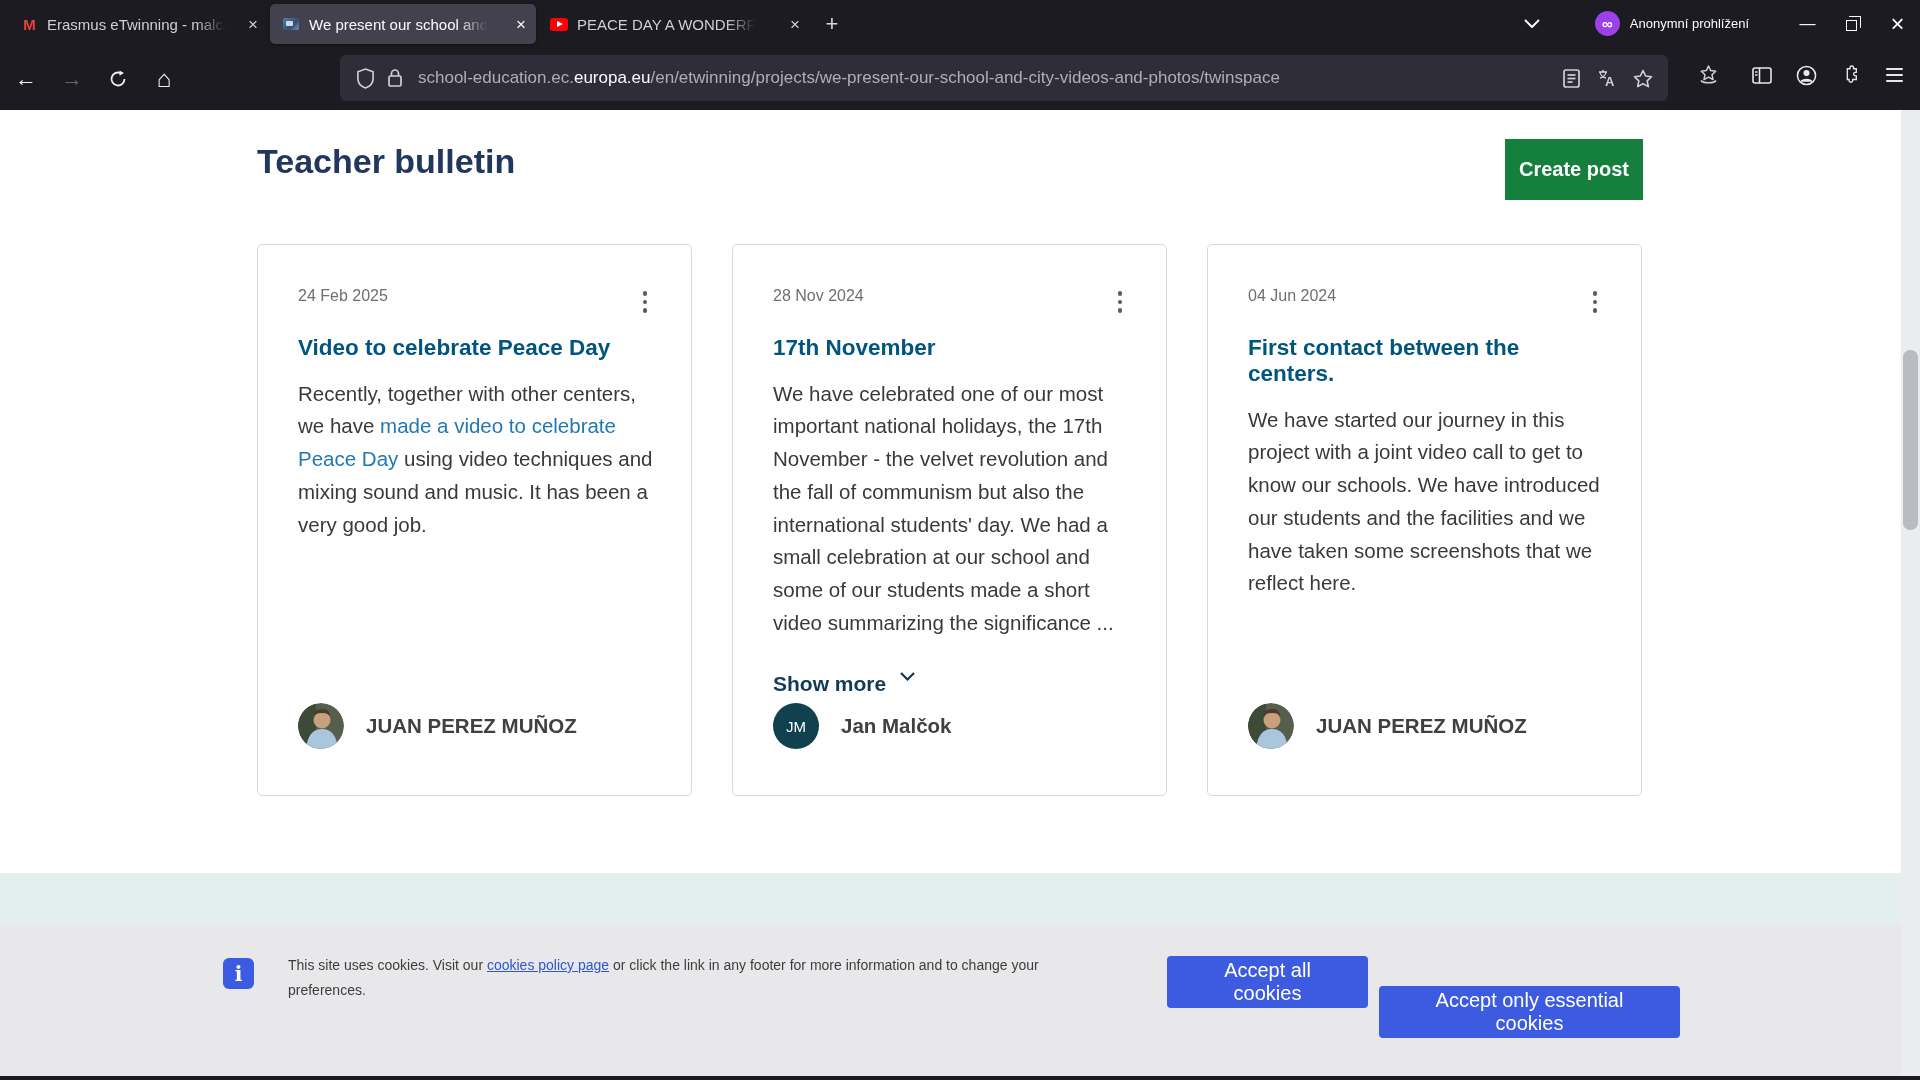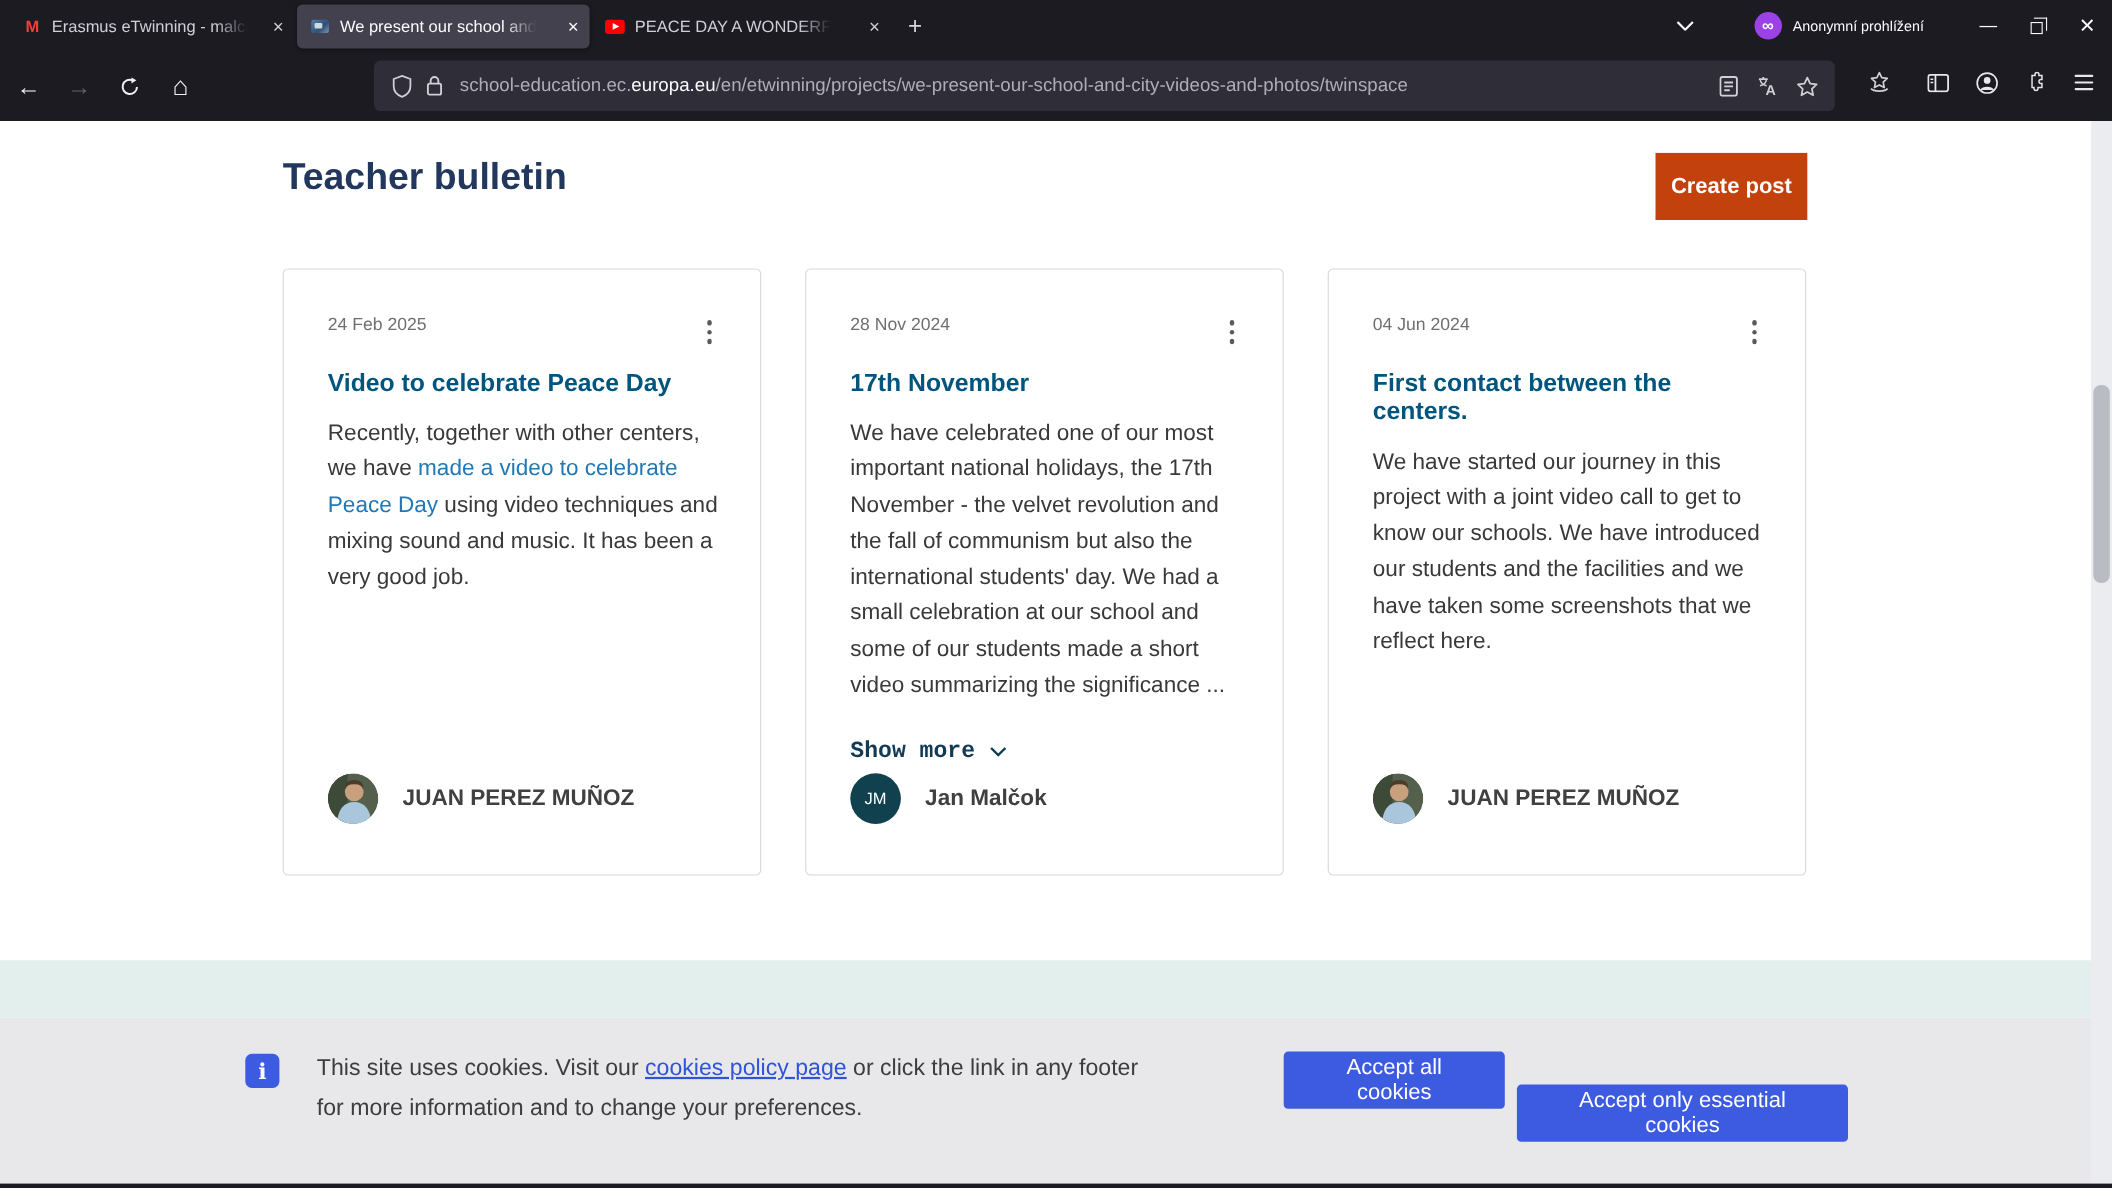--- a/index.html
+++ b/index.html
@@ -40,43 +40,43 @@
   .url-text .host-hl { color:#fbfbfe; }
   .urlbar-right { display:flex; align-items:center; gap:6px; margin-left:8px; }
   .toolbar-right { position:absolute; right:6px; top:8px; display:flex; align-items:center; gap:4px; }
   .tb-icon { width:40px; height:40px; border-radius:5px; display:flex; align-items:center; justify-content:center; }
   .hamburger { display:flex; flex-direction:column; gap:4px; }
   .hamburger span { display:block; width:17px; height:2px; background:#e8e8ec; border-radius:1px; }
 
   
   .viewport { position:absolute; top:110px; left:0; width:1901px; height:970px; background:#fff; overflow:hidden; }
   .page-title { font-size:34px; font-weight:bold; color:#22375d; }
-  .create-post { position:absolute; top:29px; left:1505px; width:138px; height:61px; background:#c2410c; color:#fff; font-size:20px; font-weight:bold; border:none; display:flex; align-items:center; justify-content:center; cursor:pointer; font-family:"Liberation Sans",sans-serif; }
+  .create-post { position:absolute; top:29px; left:1505px; width:138px; height:61px; background:#15803d; color:#fff; font-size:20px; font-weight:bold; border:none; display:flex; align-items:center; justify-content:center; cursor:pointer; font-family:"Liberation Sans",sans-serif; }
 
   .cards { position:absolute; top:134px; left:257px; display:flex; gap:40px; }
   .card { width:435px; height:552px; background:#fff; border:1px solid #d8d8d8; border-radius:5px; padding:42px 38px 46px 40px; display:flex; flex-direction:column; }
   .card-top { display:flex; justify-content:space-between; align-items:flex-start; }
   .card-date { font-size:16px; color:#6f6f6f; }
   .kebab { display:flex; flex-direction:column; gap:4px; padding:4px 6px; cursor:pointer; background:none; border:none; }
   .kebab i { width:4.5px; height:4.5px; border-radius:50%; background:#5a5a5a; display:block; }
   .card-title { margin-top:18px; font-size:22.5px; font-weight:bold; color:#00557f; }
   .card-body { margin-top:17px; font-size:20.5px; line-height:1.6; color:#393939; }
   .card-body a { color:#2178b4; text-decoration:none; }
-  .show-more { margin-top:32px; display:flex; align-items:center; gap:14px; font-size:21px; font-weight:bold; color:#113a57; cursor:pointer; background:none; border:none; font-family:Liberation Mono, monospace; }
+  .show-more { margin-top:32px; display:flex; gap:14px; font-size:21px; font-weight:bold; color:#113a57; cursor:pointer; background:none; border:none; font-family:Liberation Sans, sans-serif; }
   .card-footer { margin-top:auto; display:flex; align-items:center; gap:22px; }
   .avatar { width:46px; height:46px; border-radius:50%; flex:0 0 auto; overflow:hidden; }
   .avatar-initials { background:#11404f; color:#fff; font-size:15px; display:flex; align-items:center; justify-content:center; }
   .author-name { font-size:20.5px; font-weight:bold; color:#404040; }
 
   .footer-strip { position:absolute; top:763px; left:0; width:1901px; height:52px; background:#e3efec; }
 
   
   .cookie-banner { position:absolute; top:815px; left:0; width:1901px; height:155px; background:#e8e8ea; }
   .cookie-info-icon { position:absolute; left:223px; top:33px; width:31px; height:31px; background:#3d5be0; border-radius:6px; color:#fff; display:flex; align-items:center; justify-content:center; font-family:"DejaVu Serif",serif; font-size:20px; font-weight:bold; }
-  .cookie-text { position:absolute; left:288px; top:28px; width:770px; font-size:21px; line-height:1.75; color:#3d3d3d; }
+  .cookie-text { position:absolute; left:288px; top:28px; width:770px; font-size:14px; line-height:1.75; color:#3d3d3d; }
   .cookie-text a { color:#2f55d4; text-decoration:underline; }
   .cookie-btn { position:absolute; top:31px; height:52px; background:#3d5be0; border:none; border-radius:4px; color:#fff; font-size:20px; font-family:"Liberation Sans",sans-serif; cursor:pointer; padding:0 26px; }
   .cookie-btn.all { left:1167px; width:201px; }
   .cookie-btn.essential { left:1379px; width:301px;margin-top:30px; }
 
   
   .scrollbar { position:absolute; top:110px; right:0; width:19px; height:970px; background:#ebecef; }
   .scroll-thumb { position:absolute; top:240px; left:2px; width:15px; height:180px; background:#b9bcc2; border-radius:7px; }
 
   .bottom-edge { position:absolute; bottom:0; left:0; width:1920px; height:4px; background:#1c1b22; }

